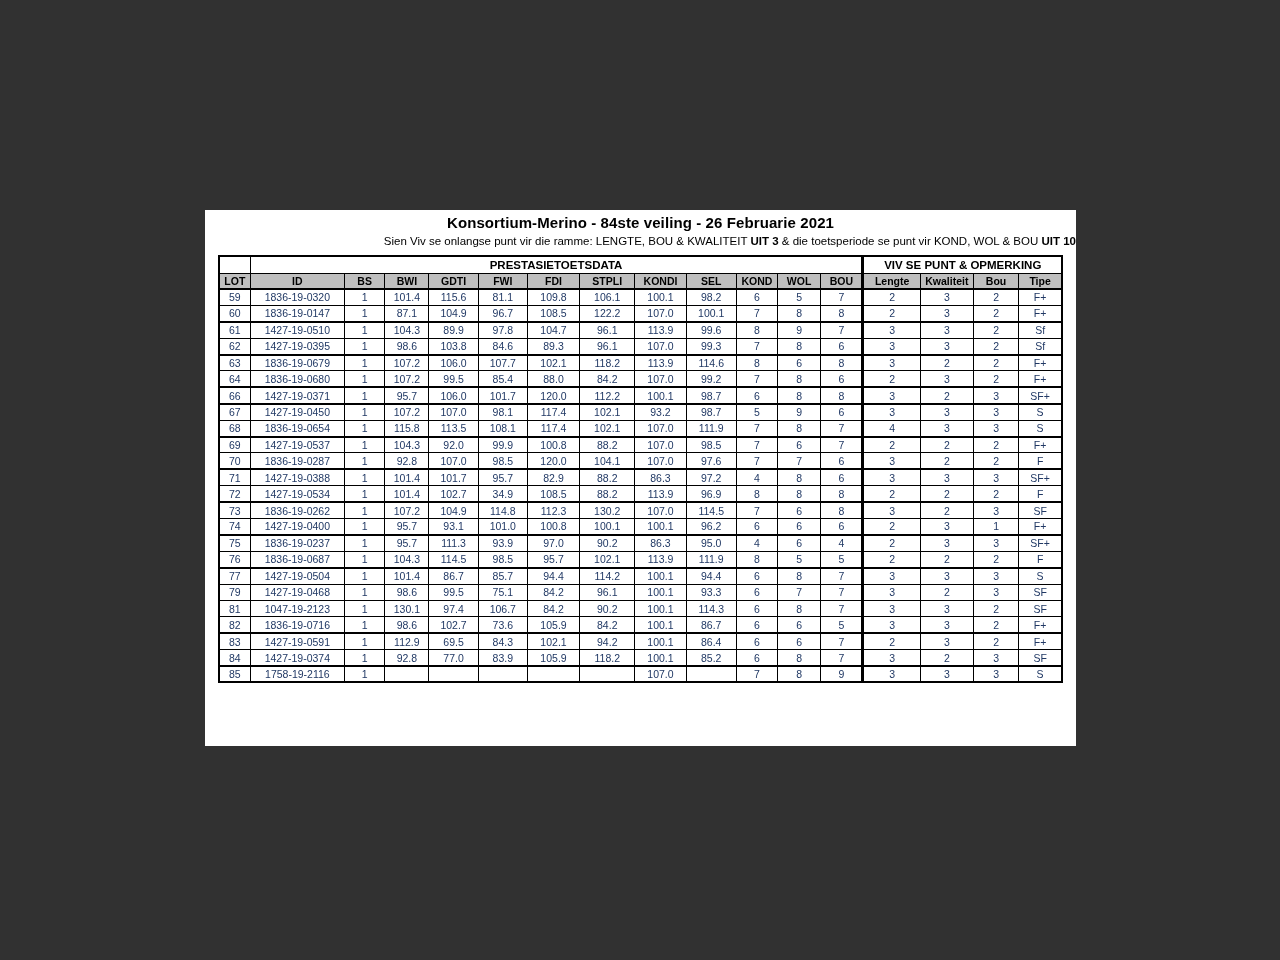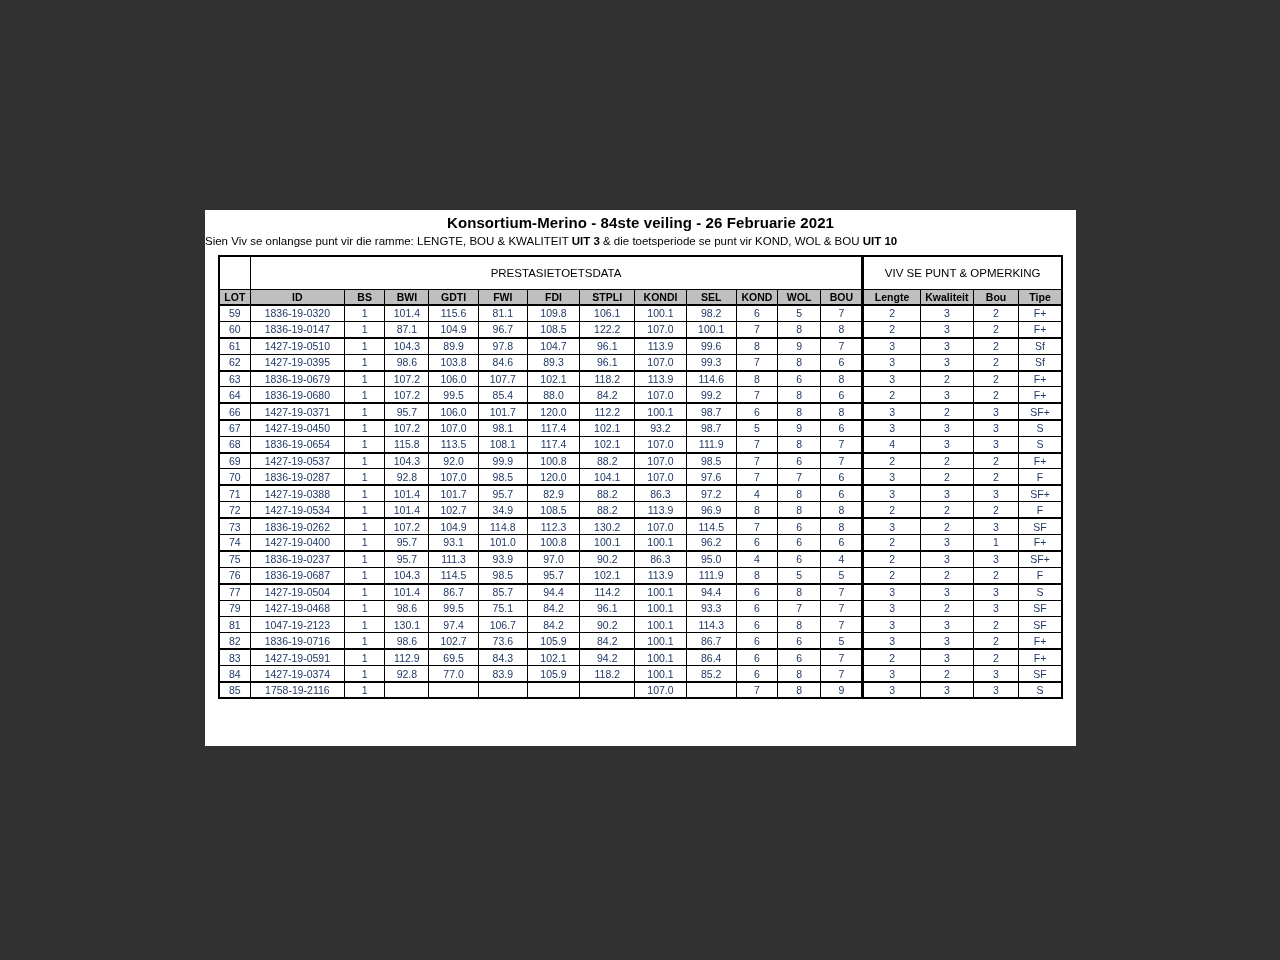--- a/index.html
+++ b/index.html
@@ -22,44 +22,44 @@
     color: #000;
   }
   .title {
     text-align: center;
     padding-top: 4px;
     font-size: 15px;
     font-weight: bold;
     letter-spacing: 0.1px;
   }
   .subtitle {
-    text-align: left;
+    text-align: right;
     margin-top: 4px;
     font-size: 11.5px;
   }
   .subtitle b { font-weight: bold; }
   table {
     margin: 8px auto 0 auto;
     border-collapse: collapse;
     table-layout: fixed;
     width: 845px;
     border: 2px solid #000;
   }
   th, td {
     border: 1px solid #000;
     text-align: center;
     vertical-align: middle;
     overflow: hidden;
     white-space: nowrap;
     padding: 0;
   }
   tr.group-header-row th {
-    height: 33px;
+    height: 17px;
     font-size: 11.5px;
-    font-weight: normal;
+    font-weight: bold;
     background: #fff;
     border-radius: 6px;
   }
   tr.col-header-row th {
     height: 16px;
     font-size: 10.5px;
     font-weight: bold;
     background: #bfbfbf;
     border-bottom: 2px solid #000;
   }

